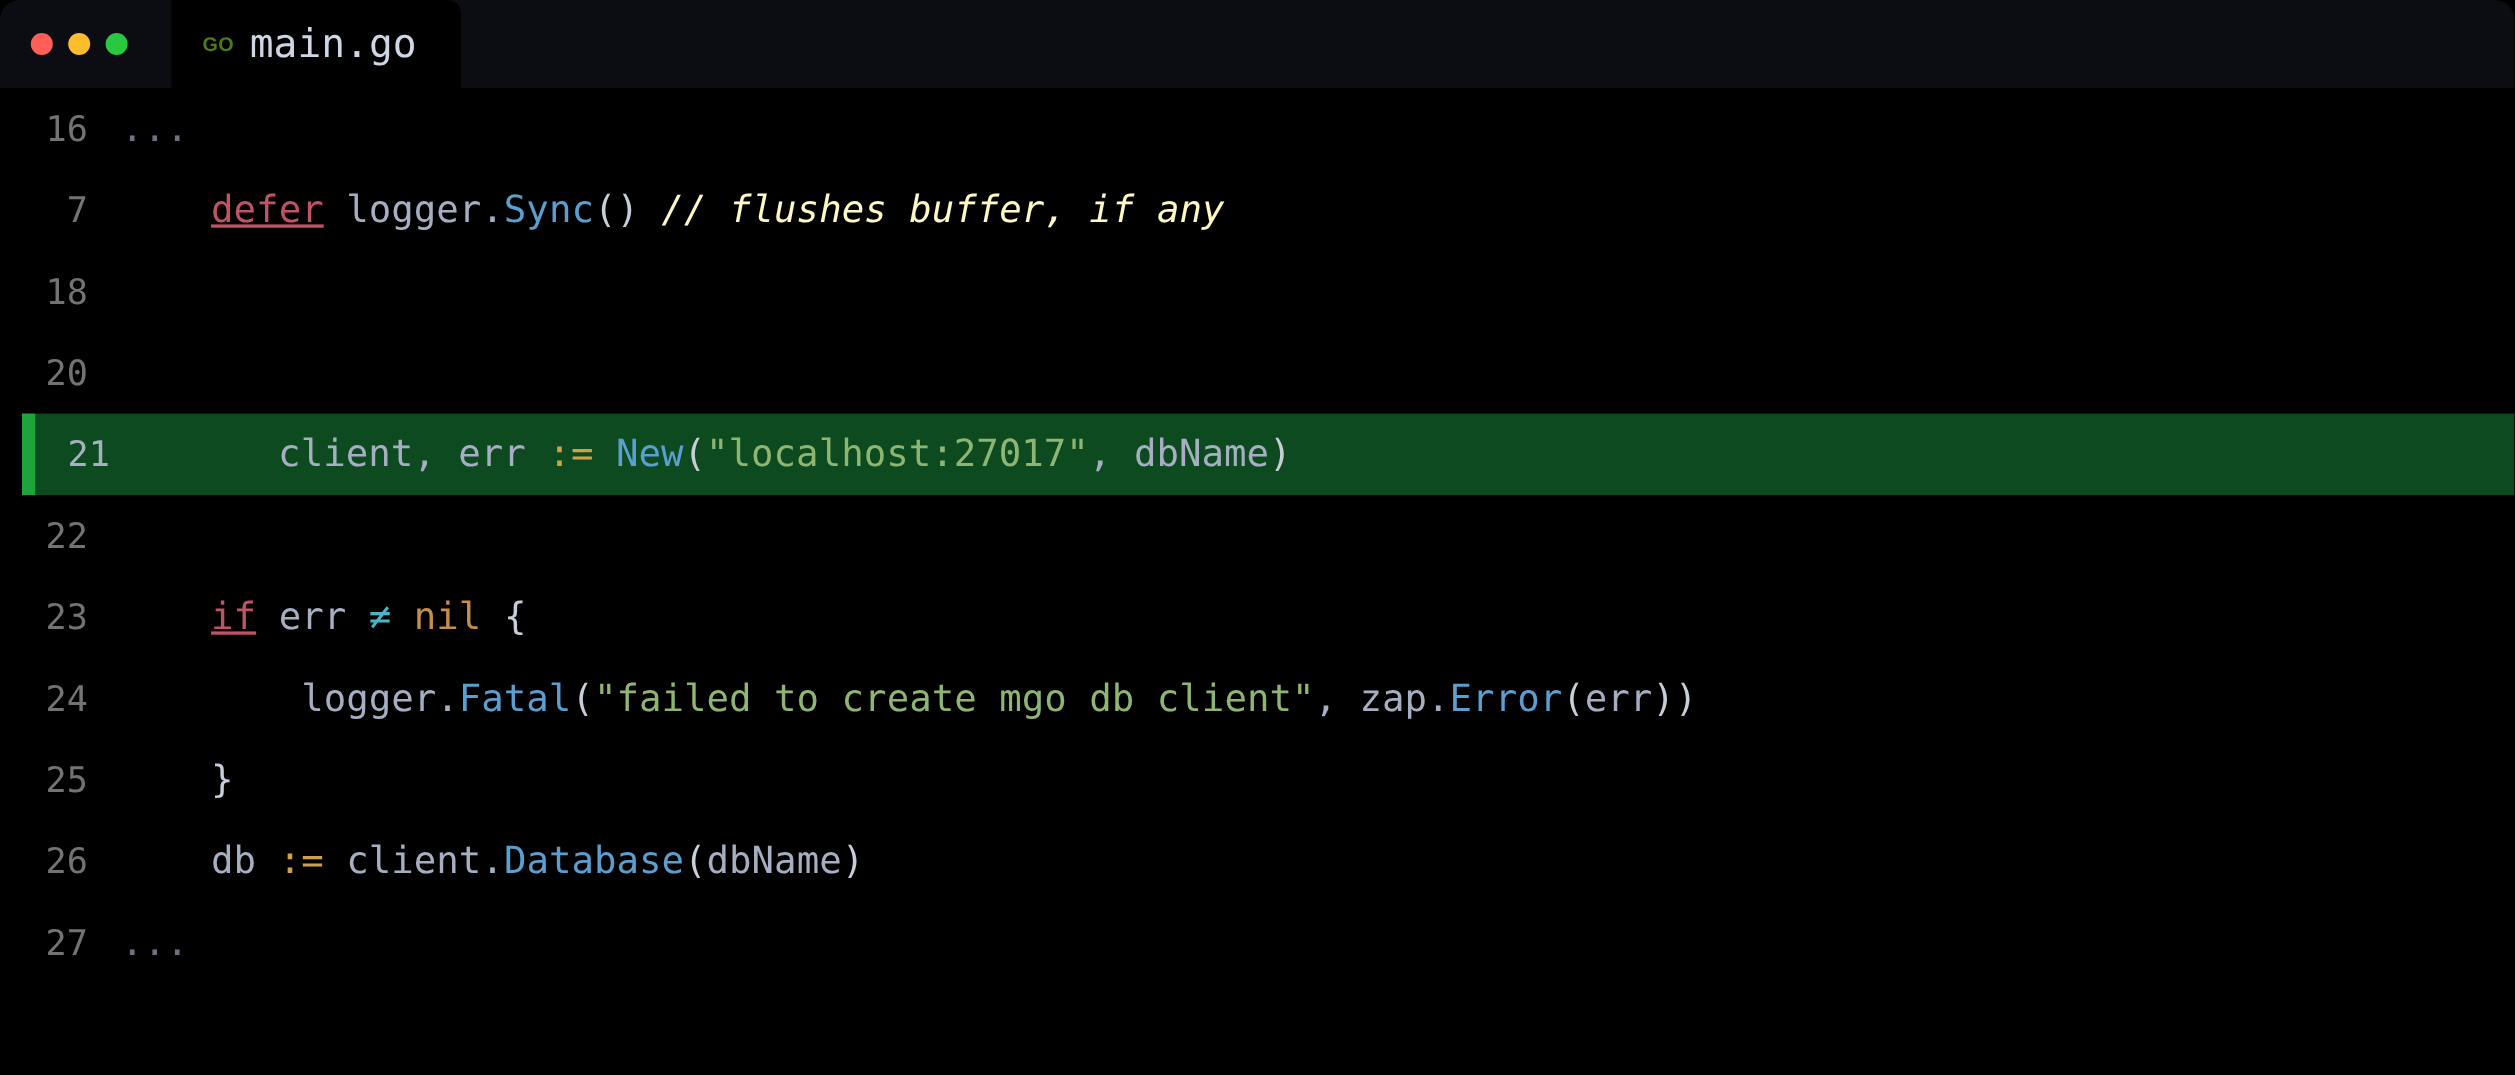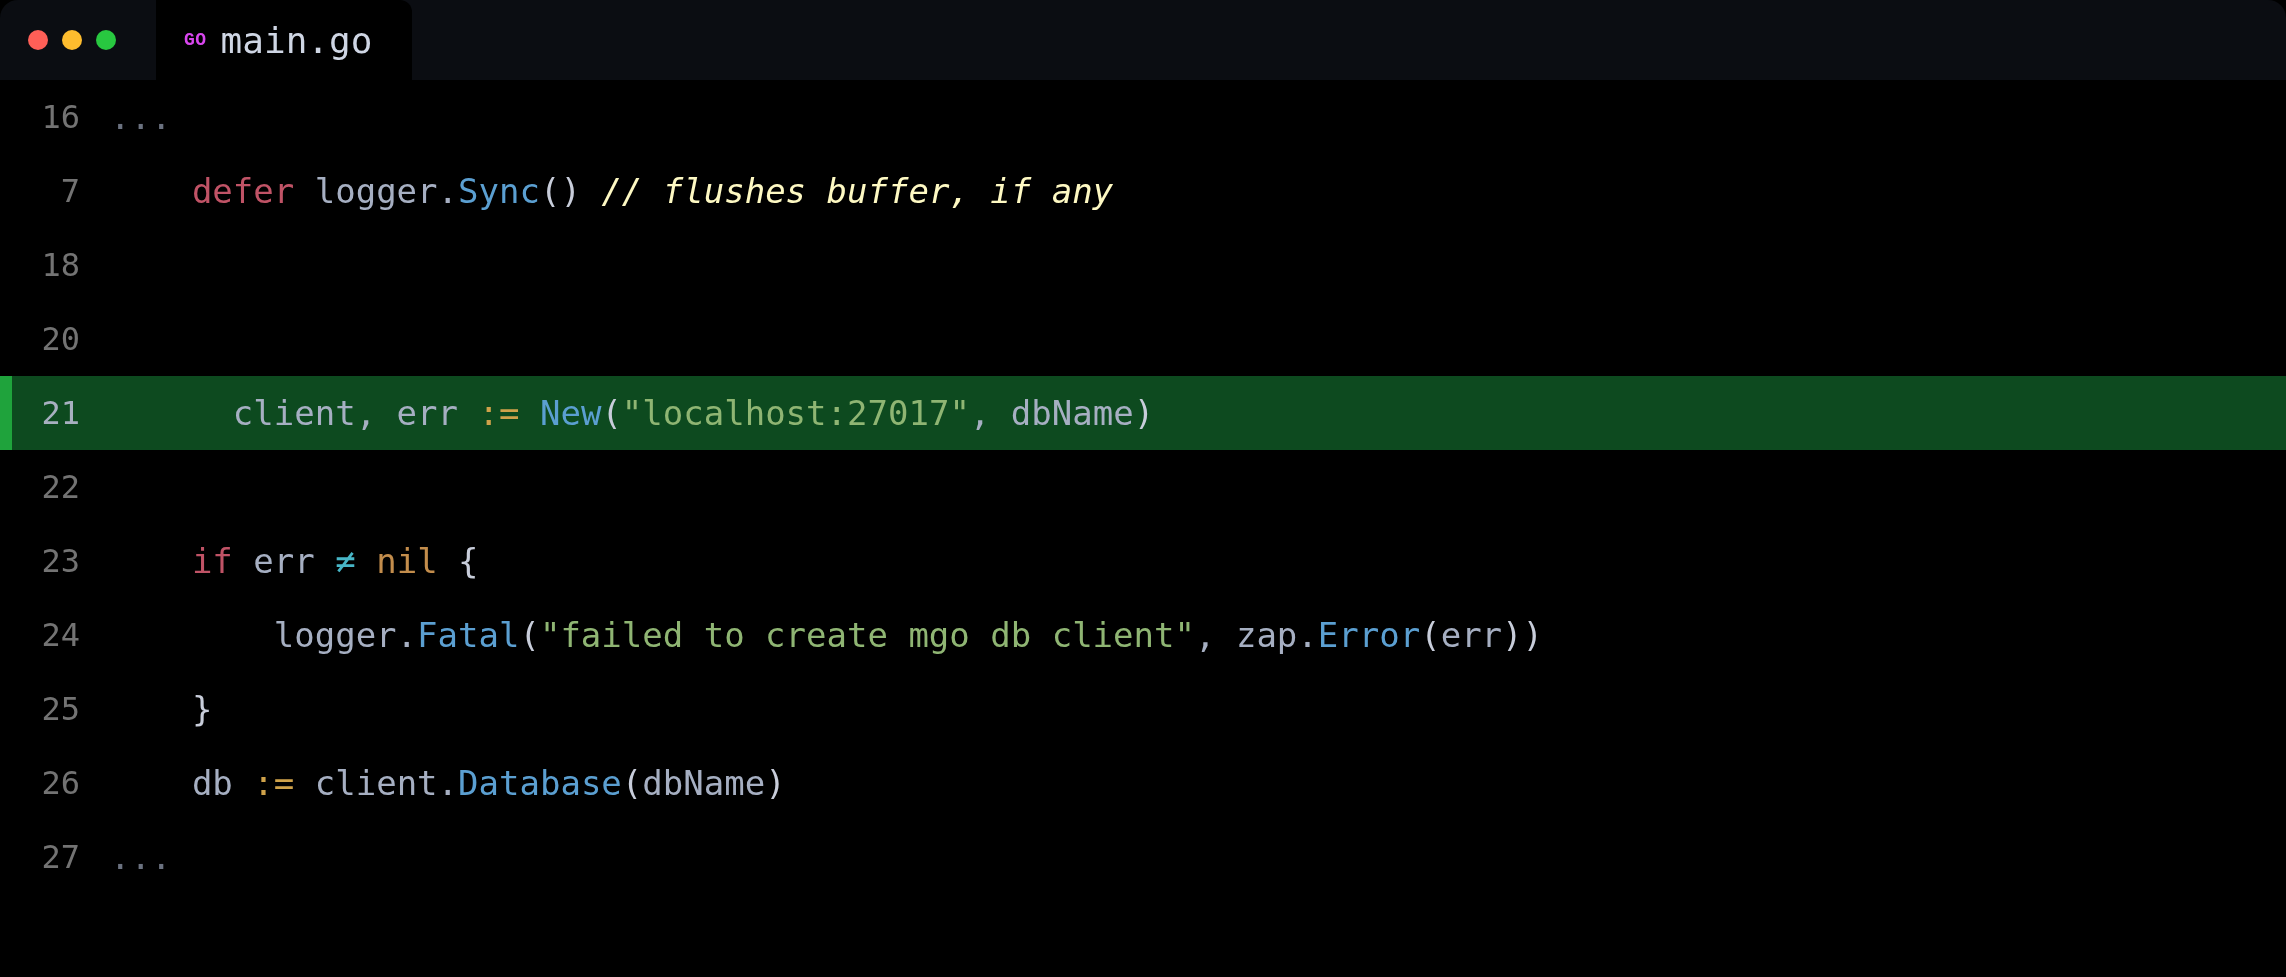--- a/index.html
+++ b/index.html
@@ -43,25 +43,25 @@
   .tab {
     height: 80px;
     display: flex;
     align-items: center;
     padding: 0 40px 0 28px;
     background: #000000;
     border-top-right-radius: 12px;
     gap: 14px;
   }
   .go-badge {
-    font-family: Liberation Mono, monospace;
+    font-family: Liberation Sans, sans-serif;
     font-weight: 700;
     font-size: 18px;
     letter-spacing: 0.5px;
-    color: #d946ef;
+    color: #4d7c0f;
   }
   .tab-title {
     font-size: 36px;
     color: #cfd6e4;
     font-family: "SF Mono","Menlo","Consolas",monospace;
   }
 
   .editor {
     position: relative;
     width: 100%;
@@ -83,34 +83,35 @@
     flex-shrink: 0;
     font-size: 32px;
   }
   .code {
     flex: 1 1 auto;
     white-space: pre;
   }
 
   .line.hl {
     background: #0d4a1f;
+    margin-left: 20px;
   }
   .line.hl .gutter {
     color: #a7b0c0;
   }
   .hl-gutter-strip {
     position: absolute;
     left: 0; top: 0; bottom: 0;
     width: 12px;
     background: #1fa33c;
   }
 
   
   .fold    { color: #6b7280; }
-  .kw      { color: #c05366; } 
+  .kw      { color: #c05366; text-decoration: underline; } 
   .ident   { color: #a6afc2; text-align: right; }
   .dot     { color: #a6afc2; }
   .call    { color: #5b9fd1; } 
   .paren   { color: #c8cdda; }
   .op      { color: #cfa24a; } 
   .opcyan  { color: #47b6c7; } 
   .str     { color: #8fb573; }
   .comment { color: #fef9c3; font-style: italic; }
   .nil     { color: #c38d4c; }
   .brace   { color: #c8cdda; }

